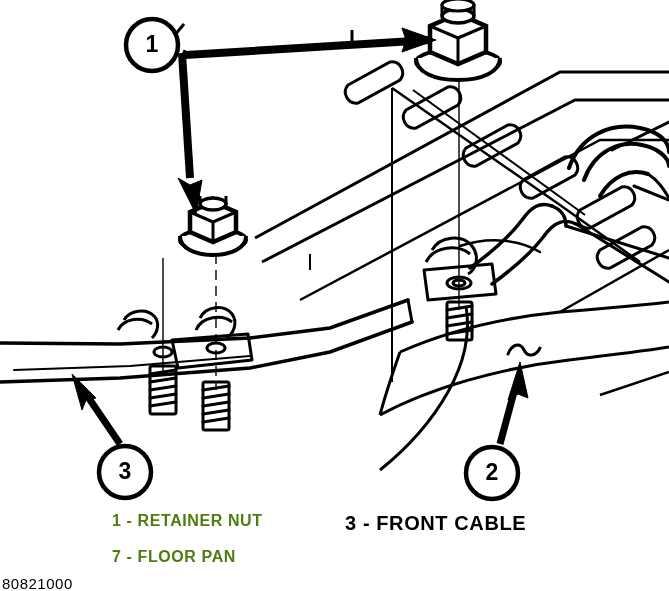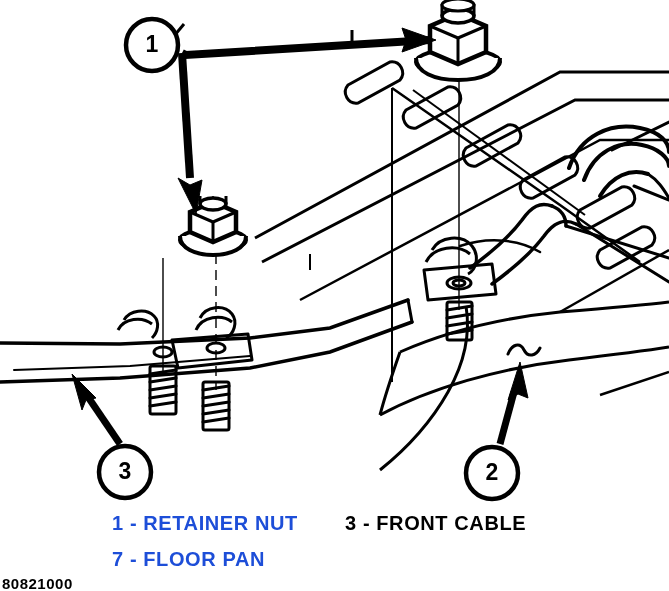--- a/index.html
+++ b/index.html
@@ -22,24 +22,24 @@
     left: 0;
     top: 0;
     width: 669px;
     height: 591px;
   }
   .legend-row {
     position: absolute;
     left: 112px;
     white-space: pre;
     font-family: "Liberation Sans", sans-serif;
-    font-size: 20px;
+    font-size: 16px;
     font-weight: bold;
     letter-spacing: 0.6px;
-    color: #1d4ed8;
+    color: #4d7c0f;
   }
   .legend-row.r1 { top: 512px; }
   .legend-row.r2 { top: 548px; }
   .legend-col2 {
     position: absolute;
     left: 345px;
     top: 512px;
     white-space: pre;
     font-family: "Liberation Sans", sans-serif;
     font-size: 20px;
@@ -47,21 +47,21 @@
     letter-spacing: 0.6px;
     color: #000000;
     text-align: right;
   }
   .figure-id {
     position: absolute;
     left: 2px;
     top: 575px;
     font-family: "Liberation Sans", sans-serif;
     font-size: 15px;
-    font-weight: bold;
+    font-weight: normal;
     letter-spacing: 0.5px;
     color: #000000;
     overflow: hidden;
     height: 16px;
   }
   .callout-num {
     position: absolute;
     font-family: "Liberation Sans", sans-serif;
     font-size: 23px;
     font-weight: bold;

